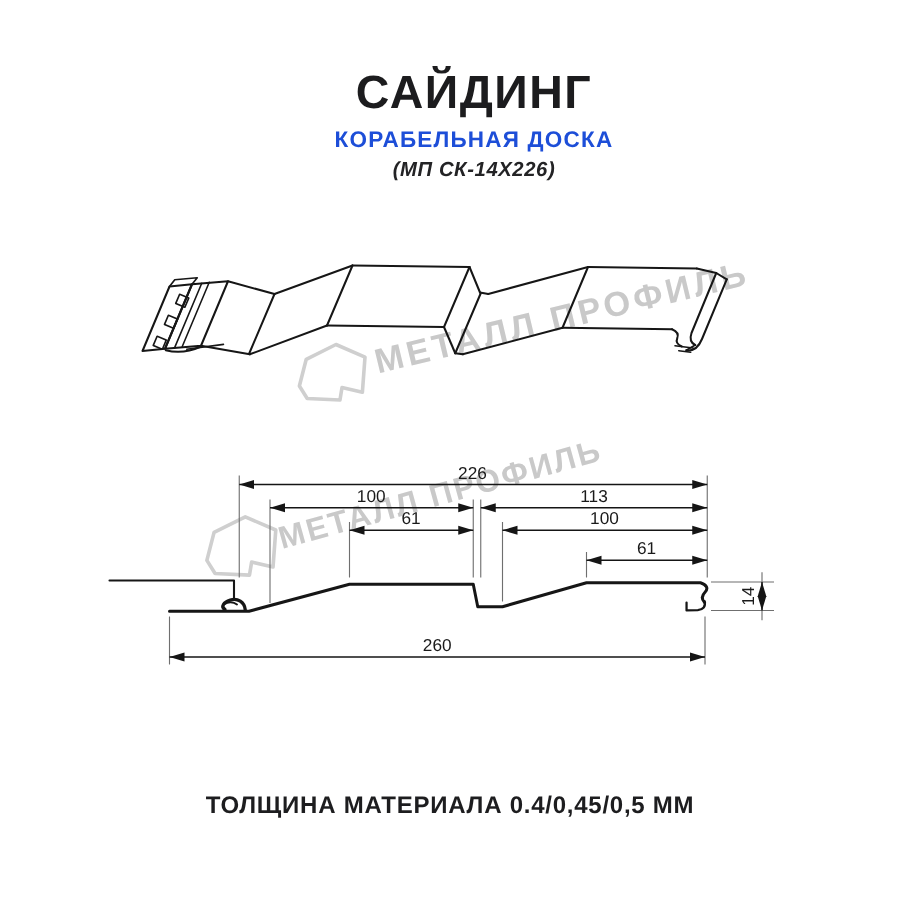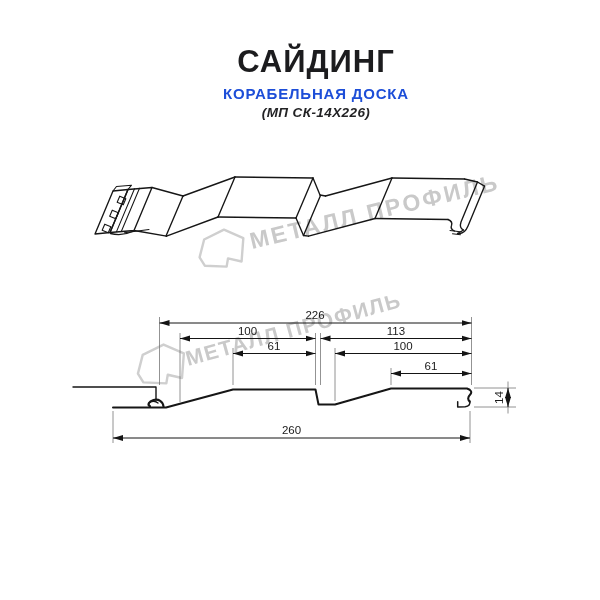--- a/index.html
+++ b/index.html
@@ -156,14 +156,17 @@
         <text class="dim-label" x="396" y="334.5">113</text>
         <text class="dim-label" x="274" y="349.5">61</text>
         <text class="dim-label" x="403" y="349.5">100</text>
         <text class="dim-label" x="431" y="369.5">61</text>
         <text class="dim-label" x="291.5" y="434">260</text>
         <text class="dim-label" x="499.5" y="397.5" transform="rotate(-90 499.5 397.5)" dominant-baseline="middle">14</text>
       </g>
     </g>
   </svg>
 
+  <footer>
+    <div class="thickness">ТОЛЩИНА МАТЕРИАЛА 0.4/0,45/0,5 ММ</div>
+  </footer>
 
 </div>
 
 </body></html>

